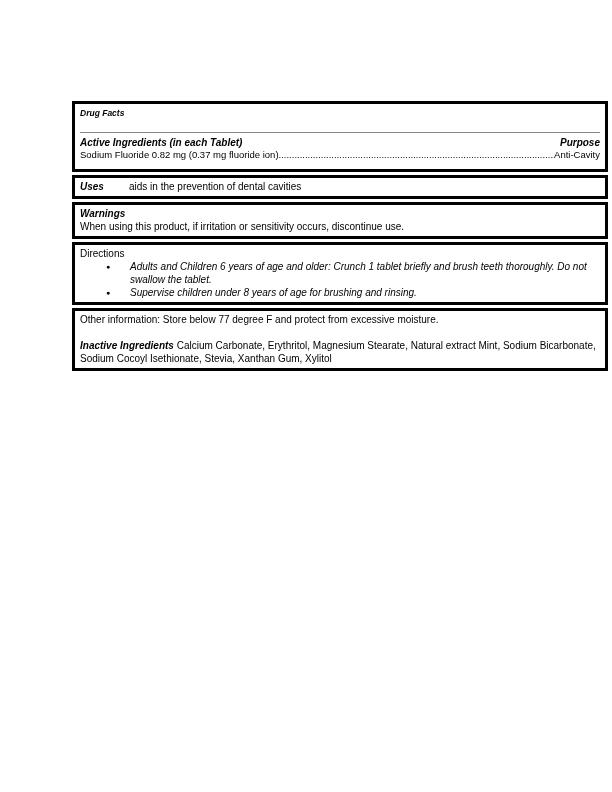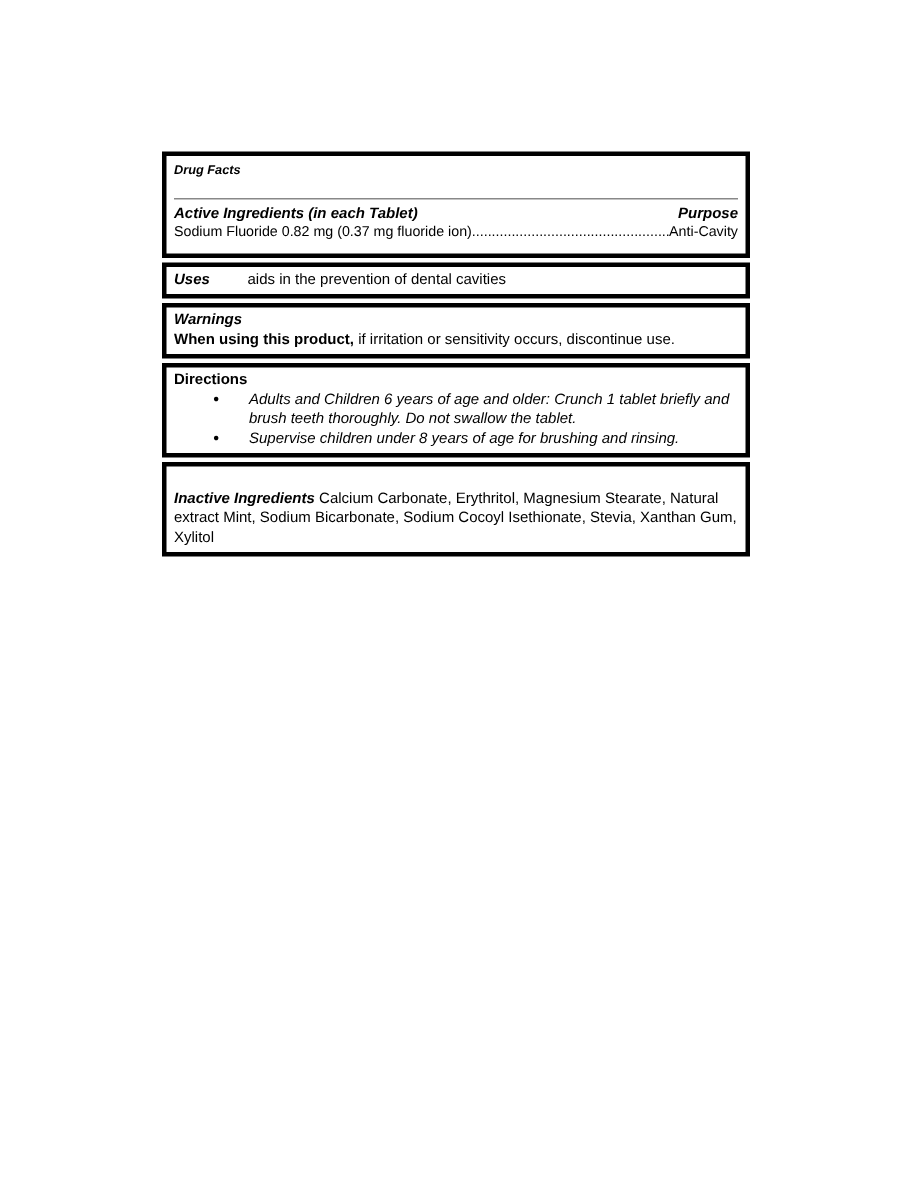--- a/index.html
+++ b/index.html
@@ -9,34 +9,33 @@
     background: #ffffff;
     position: relative;
     font-family: "Liberation Sans", sans-serif;
     color: #000000;
     -webkit-font-smoothing: antialiased;
   }
   .panel {
     position: absolute;
     left: 72px;
     top: 101px;
-    width: 392px;
-    margin-left: 36px;
+    width: 536px;
   }
   .sec {
     box-sizing: border-box;
     width: 100%;
     border: 3px solid #000000;
     margin-bottom: 3px;
     padding: 2px 5px 3px 5px;
     font-size: 10px;
     line-height: 13px;
     background: #ffffff;
   }
-  .b  { font-weight: bold; }
+  .b  { font-weight: normal; }
   .bi { font-weight: bold; font-style: italic; }
   .df-title {
     font-size: 8.5px;
     line-height: 11px;
     margin-top: 2px;
   }
   .divider {
     border: none;
     border-top: 1px solid #888888;
     margin: 13px 0 4px 0;
@@ -117,16 +116,17 @@
   <section class="sec">
     <div class="b">Directions</div>
     <ul class="dir-list">
 
     <li class="dir-item">Adults and Children 6 years of age and older: Crunch 1 tablet briefly and brush teeth thoroughly. Do not swallow the tablet.</li>
         <li class="dir-item">Supervise children under 8 years of age for brushing and rinsing.</li>
       </ul>
   </section>
 
   <section class="sec">
+    <p class="para"><span class="b">Other information: Store</span><span> below 77 degree F and protect from excessive moisture.</span></p>
     <p class="para para-gap"><span class="bi">Inactive Ingredients</span><span> Calcium Carbonate, Erythritol, Magnesium Stearate, Natural extract Mint, Sodium Bicarbonate, Sodium Cocoyl Isethionate, Stevia, Xanthan Gum, Xylitol</span></p>
   </section>
 
 </div>
 
 </body></html>

